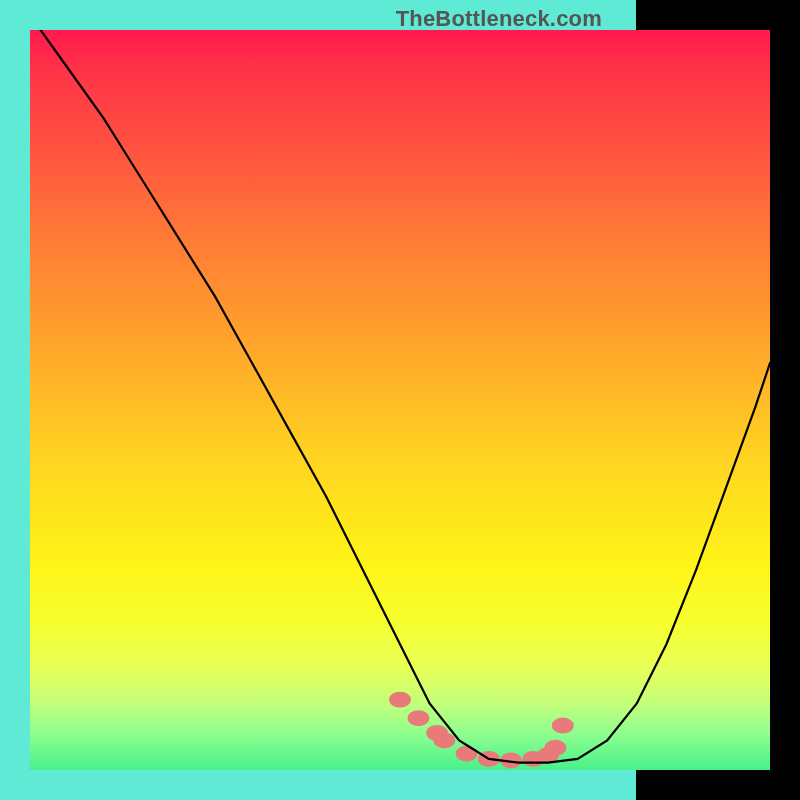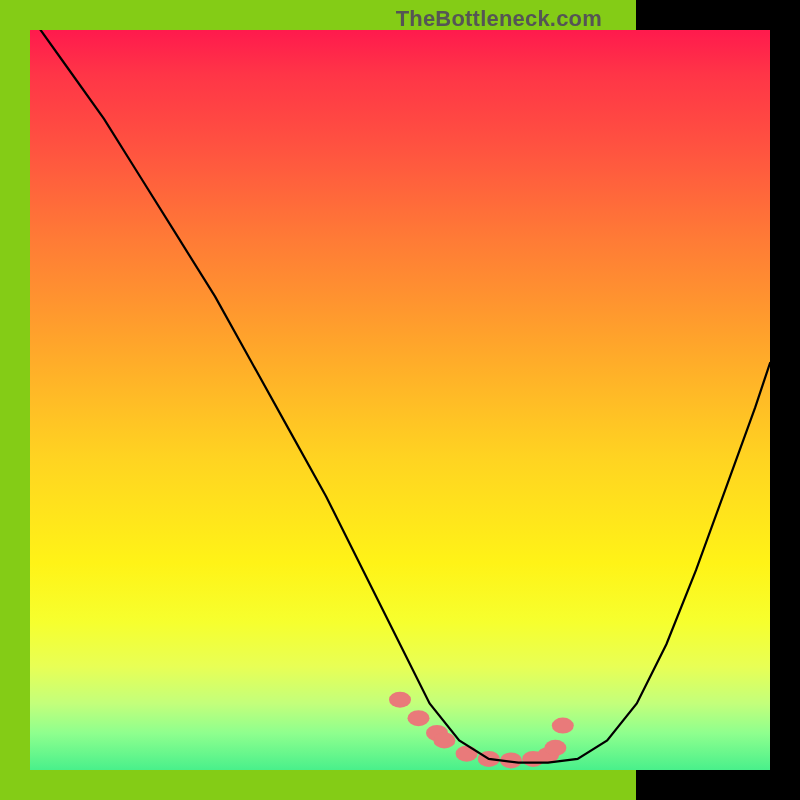--- a/index.html
+++ b/index.html
@@ -9,21 +9,21 @@
     height: 800px;
     background: #000;
     overflow: hidden;
   }
   .frame {
     position: absolute;
     top: 0;
     left: 0;
     width: 636px;
     height: 800px;
-    background: #84cc16;
+    background: #5eead4;
     text-align: right;
   }
   .plot {
     position: absolute;
     top: 30px;
     left: 30px;
     width: 740px;
     height: 740px;
     overflow: hidden;
   }

